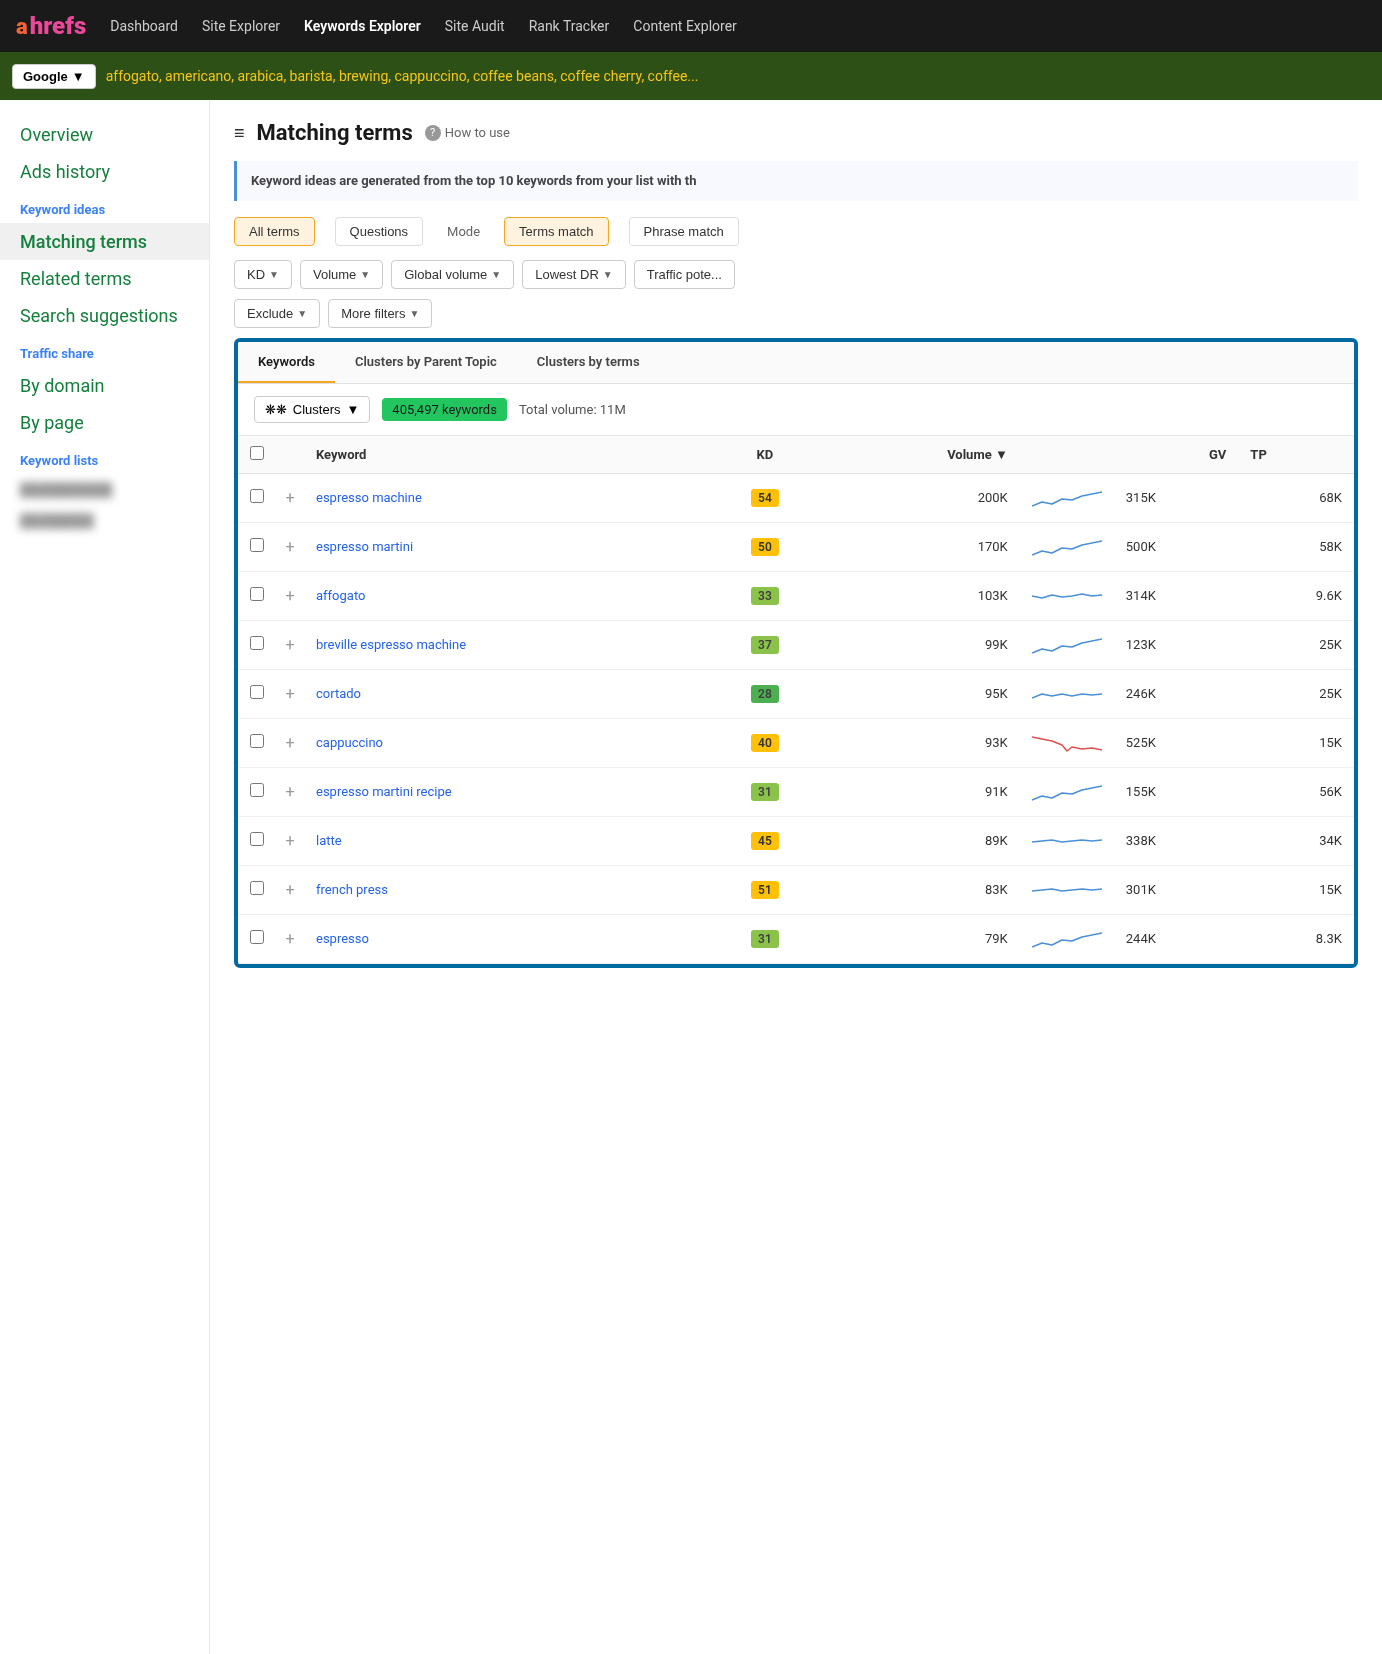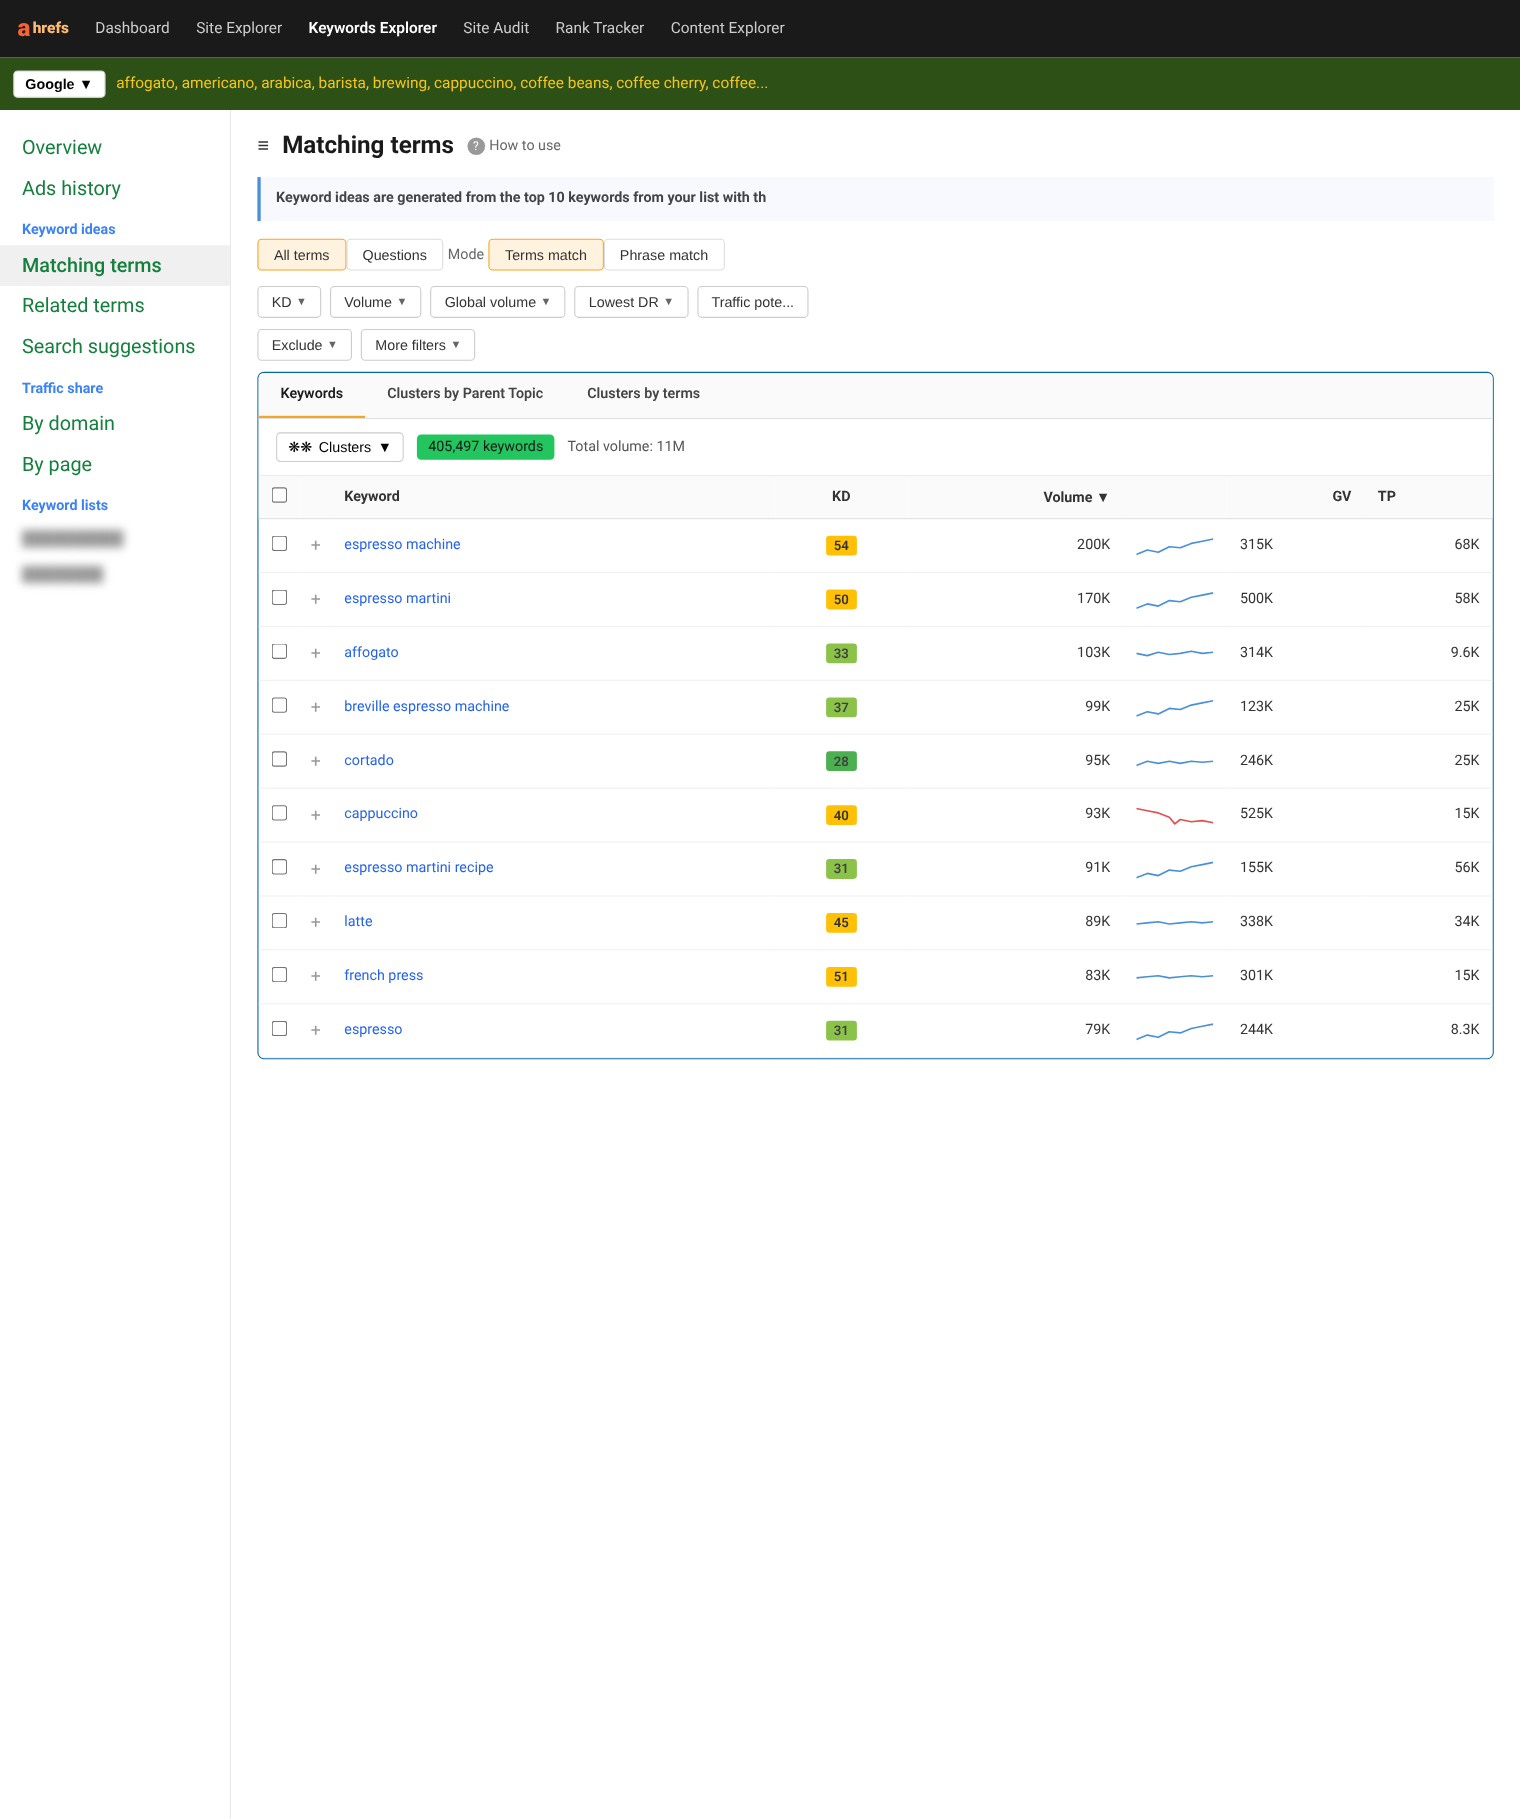--- a/index.html
+++ b/index.html
@@ -18,22 +18,22 @@
       display: flex;
       align-items: center;
       gap: 2px;
     }
     .logo-a {
       color: #f96232;
       font-size: 22px;
       font-weight: 900;
     }
     .logo-hrefs {
-      color: #fdba74;
-      font-size: 14px;
+      color: #ec4899;
+      font-size: 24px;
       font-weight: 900;
     }
     .nav-links {
       display: flex;
       gap: 24px;
     }
     .nav-link {
       color: #ccc;
       text-decoration: none;
       font-size: 14px;
@@ -166,21 +166,21 @@
       font-size: 13px;
       margin-bottom: 16px;
       line-height: 1.5;
       font-weight: bold;
     }
 
     
     .filter-tabs {
       display: flex;
       align-items: center;
-      gap: 0;
+      gap: 20px;
       margin-bottom: 14px;
       flex-wrap: wrap;
     }
     .tab-btn {
       padding: 6px 14px;
       border-radius: 4px;
       font-size: 13px;
       cursor: pointer;
       border: 1px solid #ddd;
       background: #fff;
@@ -220,21 +220,21 @@
       cursor: pointer;
       display: flex;
       align-items: center;
       gap: 4px;
       color: #333;
     }
     .filter-btn .arrow { font-size: 10px; color: #666; }
 
     
     .table-section {
-      border: 1px solid #0369a1;
+      border: 4px solid #0369a1;
       border-radius: 6px;
       overflow: hidden;
     }
     .table-tabs {
       display: flex;
       border-bottom: 1px solid #e0e0e0;
       background: #fafafa;
     }
     .table-tab {
       padding: 12px 20px;

